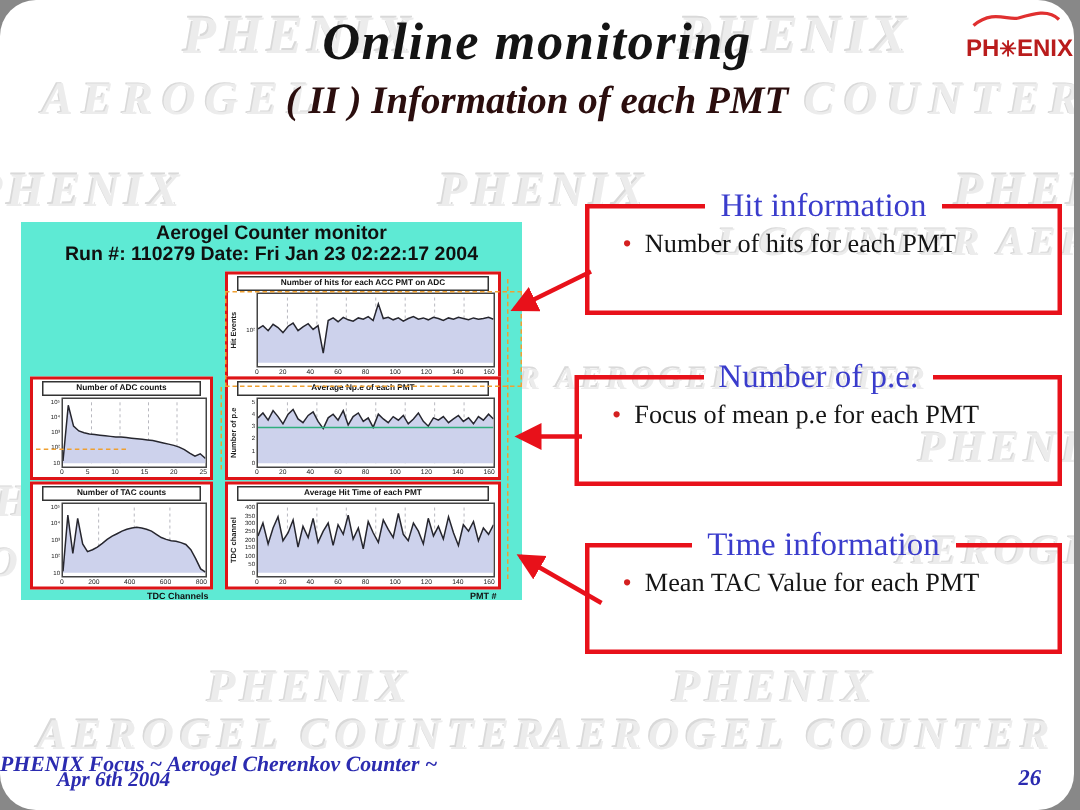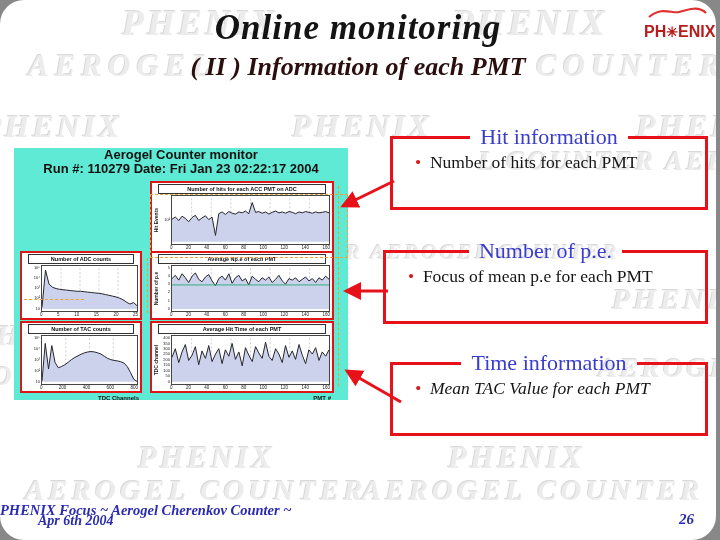--- a/index.html
+++ b/index.html
@@ -279,21 +279,21 @@
     <div class="bullet nowrap">Number of hits for each PMT</div>
   </fieldset>
 
   <fieldset class="callout" style="left:383px;top:238px;width:325px;height:86px;">
     <legend>Number of p.e.</legend>
     <div class="bullet" style="max-width:280px;">Focus of mean p.e for each PMT</div>
   </fieldset>
 
   <fieldset class="callout" style="left:390px;top:350px;width:318px;height:86px;">
     <legend>Time information</legend>
-    <div class="bullet" style="max-width:240px;font-style:italic;">Mean TAC Value for each PMT</div>
+    <div class="bullet" style="max-width:240px;">Mean TAC Value for each PMT</div>
   </fieldset>
 
   <svg id="arrows" width="720" height="540">
     <defs>
       <marker id="ah" markerWidth="8" markerHeight="8" refX="5" refY="3" orient="auto">
         <path d="M0,0 L6,3 L0,6 z" fill="#e8111a"></path>
       </marker>
     </defs>
     <line x1="394" y1="181" x2="343" y2="206" stroke="#e8111a" stroke-width="3" marker-end="url(#ah)"></line>
     <line x1="388" y1="291" x2="346" y2="291" stroke="#e8111a" stroke-width="3" marker-end="url(#ah)"></line>

